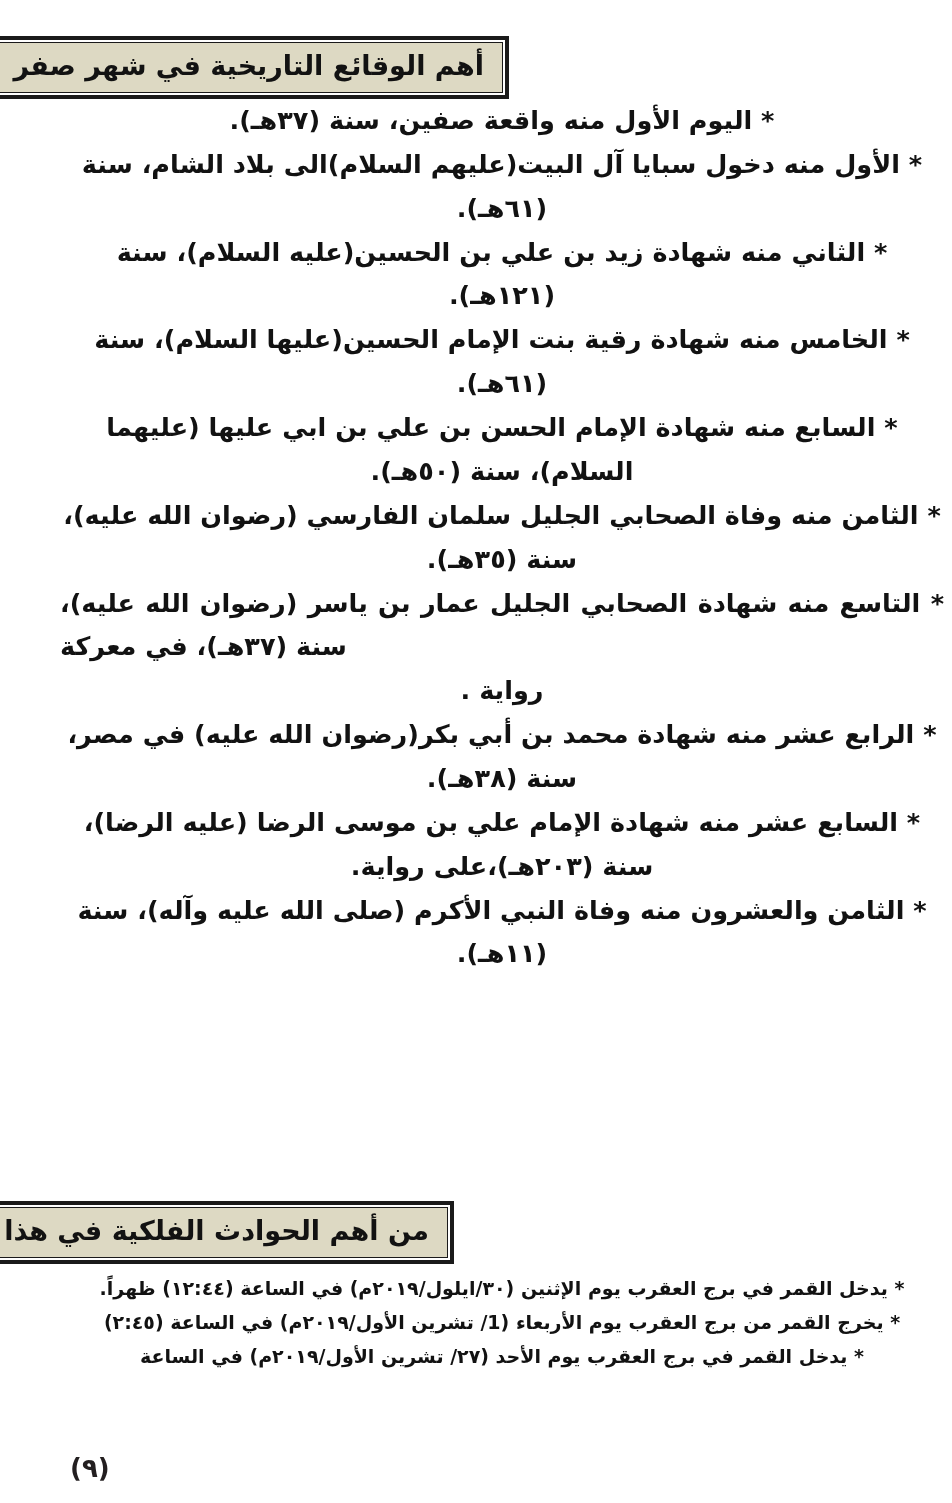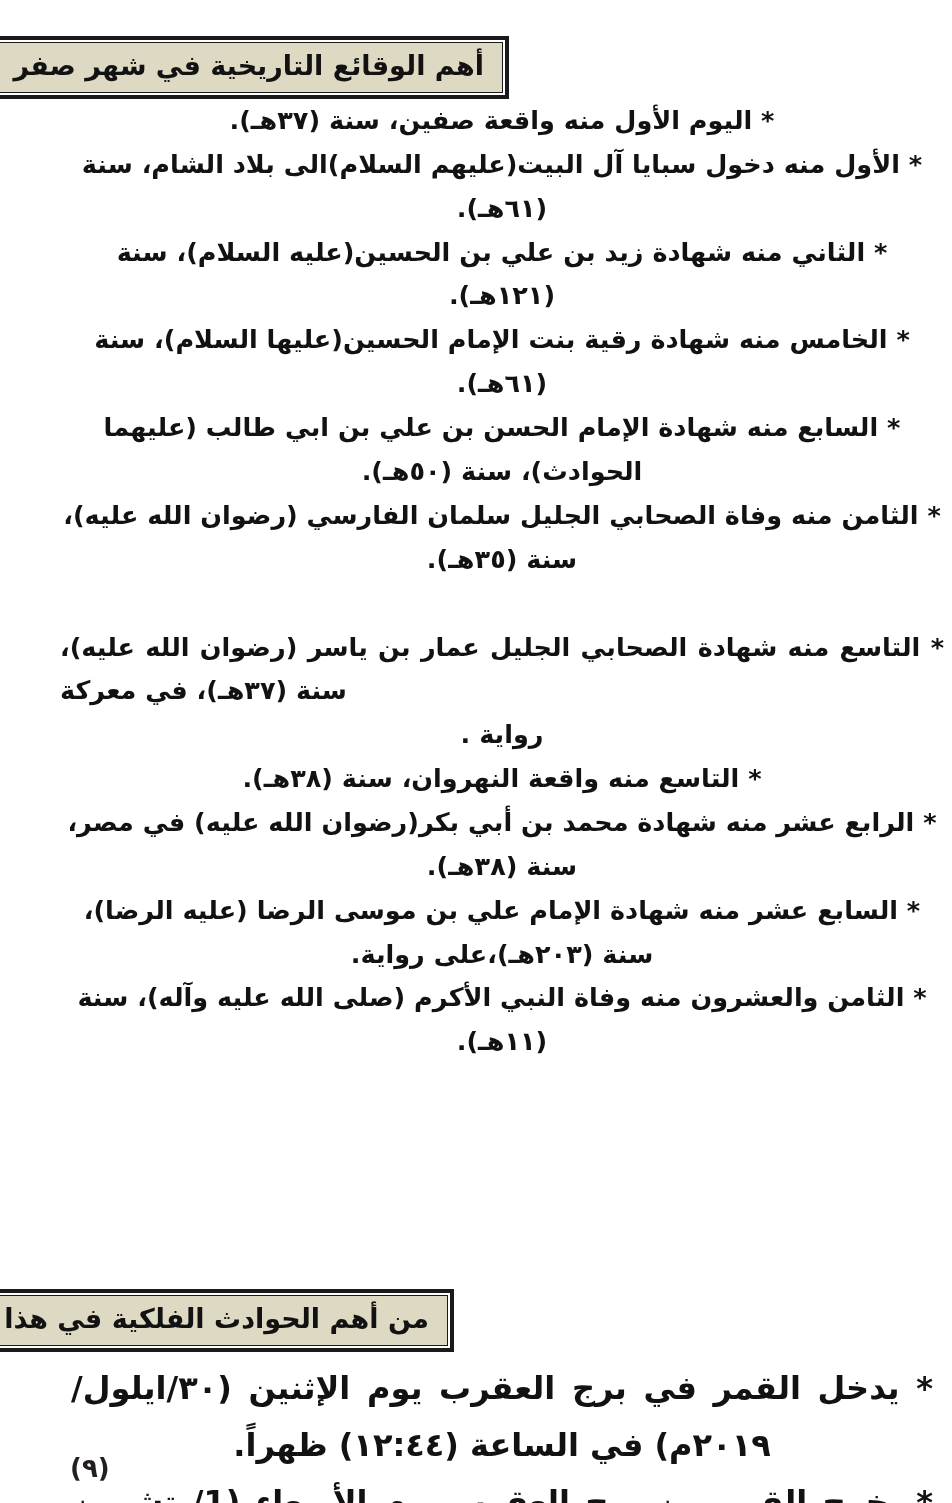--- a/index.html
+++ b/index.html
@@ -64,27 +64,26 @@
     line-height: 1.72;
     color: #121212;
     text-align: center;
     margin: 0;
     padding: 0 8px;
     direction: rtl;
   }
   .event-line.wide {
     text-align: justify;
     text-align-last: left;
-    margin-top: 44px;
   }
   .gap-mid      { height: 225px; }
   .gap-after-h2 { height: 8px; }
 
   .astro-line {
-    font-size: 32px;
+    font-size: 19px;
     font-weight: bold;
     line-height: 1.78;
     color: #121212;
     text-align: center;
     direction: rtl;
     margin: 0;
     padding: 0 19px;
   }
   .astro-line.full {
     text-align: justify;
@@ -116,25 +115,24 @@
         <div class="heading-text">أهم الوقائع التاريخية في شهر صفر</div>
       </div>
     </div>
   </div>
 
   <div class="events">
     <p class="event-line">* اليوم الأول منه واقعة صفين، سنة (٣٧هـ).</p>
     <p class="event-line">* الأول منه دخول سبايا آل البيت(عليهم السلام)الى بلاد الشام، سنة (٦١هـ).</p>
     <p class="event-line">* الثاني منه شهادة زيد بن علي بن الحسين(عليه السلام)، سنة (١٢١هـ).</p>
     <p class="event-line">* الخامس منه شهادة رقية بنت الإمام الحسين(عليها السلام)، سنة (٦١هـ).</p>
-    <p class="event-line">* السابع منه شهادة الإمام الحسن بن علي بن ابي طالب (عليهما الحوادث)، سنة (٥٠هـ).</p>
+    <p class="event-line">* السابع منه شهادة الإمام الحسن بن علي بن ابي عليها (عليهما السلام)، سنة (٥٠هـ).</p>
     <p class="event-line">* الثامن منه وفاة الصحابي الجليل سلمان الفارسي (رضوان الله عليه)، سنة (٣٥هـ).</p>
     <p class="event-line wide">* التاسع منه شهادة الصحابي الجليل عمار بن ياسر (رضوان الله عليه)، سنة (٣٧هـ)، في معركة</p>
     <p class="event-line">رواية  .</p>
-    <p class="event-line">* التاسع منه واقعة النهروان، سنة (٣٨هـ).</p>
     <p class="event-line">* الرابع عشر منه شهادة محمد بن أبي بكر(رضوان الله عليه) في مصر، سنة (٣٨هـ).</p>
     <p class="event-line">* السابع عشر منه شهادة الإمام علي بن موسى الرضا (عليه الرضا)، سنة (٢٠٣هـ)،على رواية.</p>
     <p class="event-line">* الثامن والعشرون منه وفاة النبي الأكرم (صلى الله عليه وآله)، سنة (١١هـ).</p>
   </div>
 
   <div class="gap-mid"></div>
 
   <div class="heading-wrap head2-pos">
     <div class="heading-box">
       <div class="heading-box-inner">

